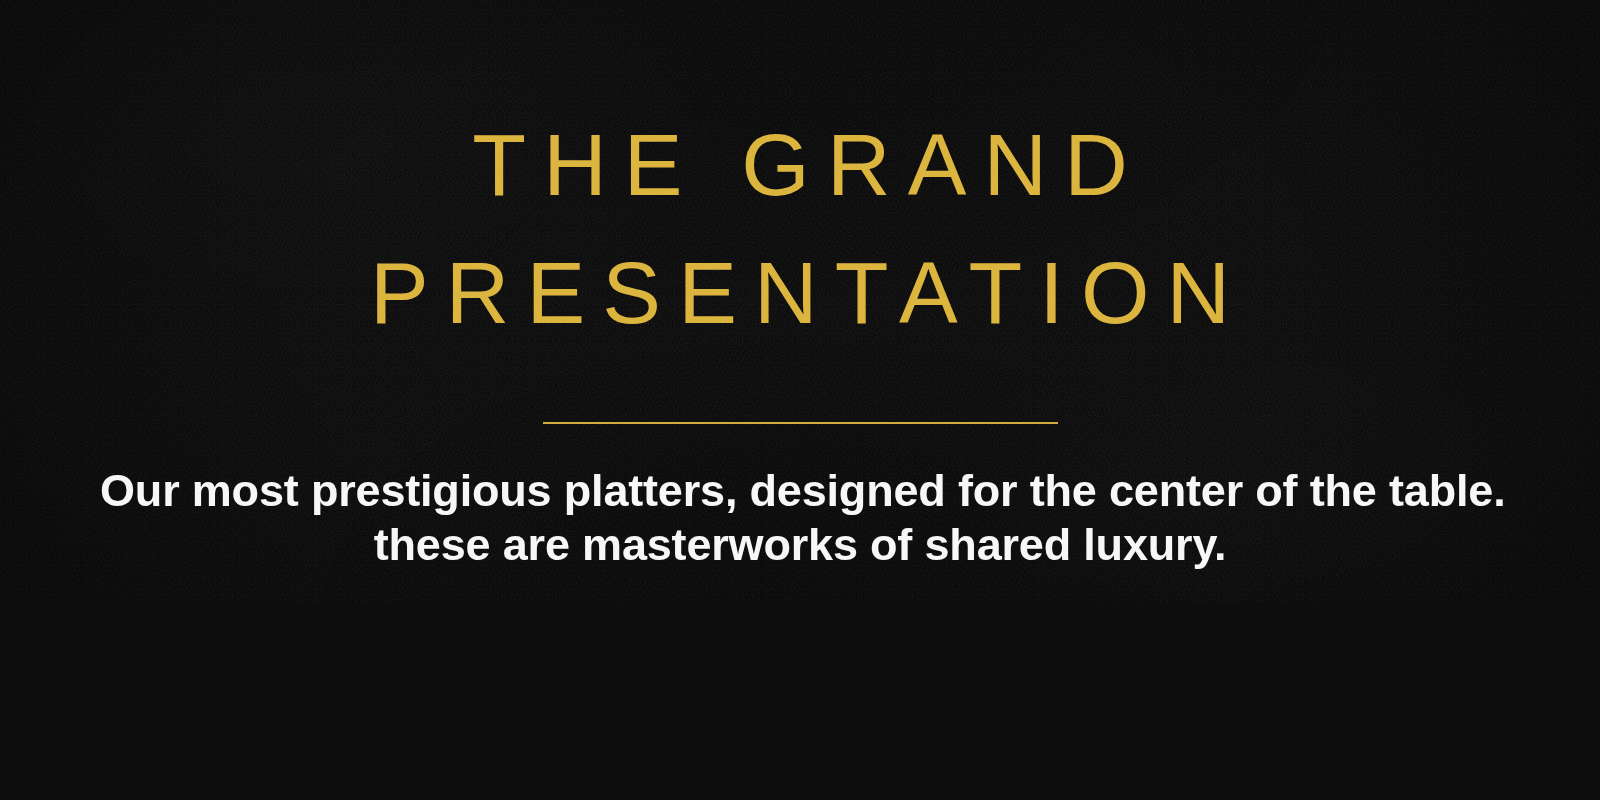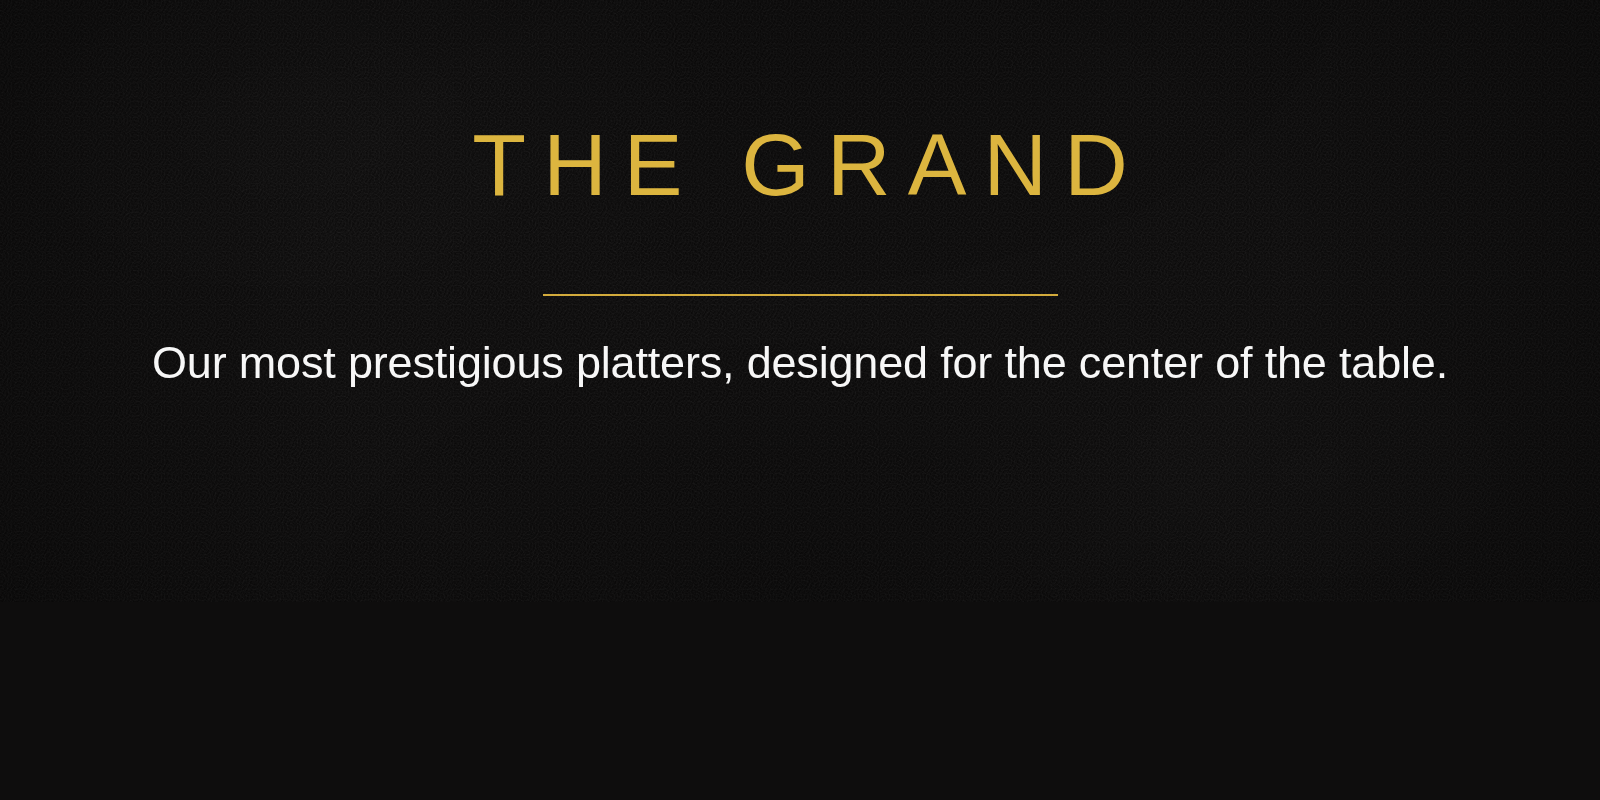--- a/index.html
+++ b/index.html
@@ -99,21 +99,21 @@
     background-color: #d3ab3c;
     margin-top: 60px;
     border: 0;
   }
 
   .hero-description {
     width: 1400px;
     text-align: center;
     color: #f7f7f7;
     font-family: "Liberation Sans", sans-serif;
-    font-weight: 400;
+    font-weight: 700;
     font-size: 45px;
     line-height: 54px;
     letter-spacing: -0.004em;
     margin-top: 40px;
   }
 
   .desc-line { display: block; white-space: nowrap; }
 </style>
 </head>
 <body>
@@ -122,21 +122,23 @@
 
   <div class="bg-base"></div>
   <div class="bg-grain"></div>
   <div class="bg-mottle"></div>
   <div class="bg-vignette"></div>
 
   <div class="hero-content">
 
     <h1 class="hero-title title-line-1">THE GRAND</h1>
 
+    <h1 class="hero-title title-line-2">PRESENTATION</h1>
 
     <hr class="hero-divider">
 
     <p class="hero-description">
       <span class="desc-line">Our most prestigious platters, designed for the center of the table.</span>
+      <span class="desc-line">these are masterworks of shared luxury.</span>
     </p>
 
   </div>
 </section>
 
 </body></html>

